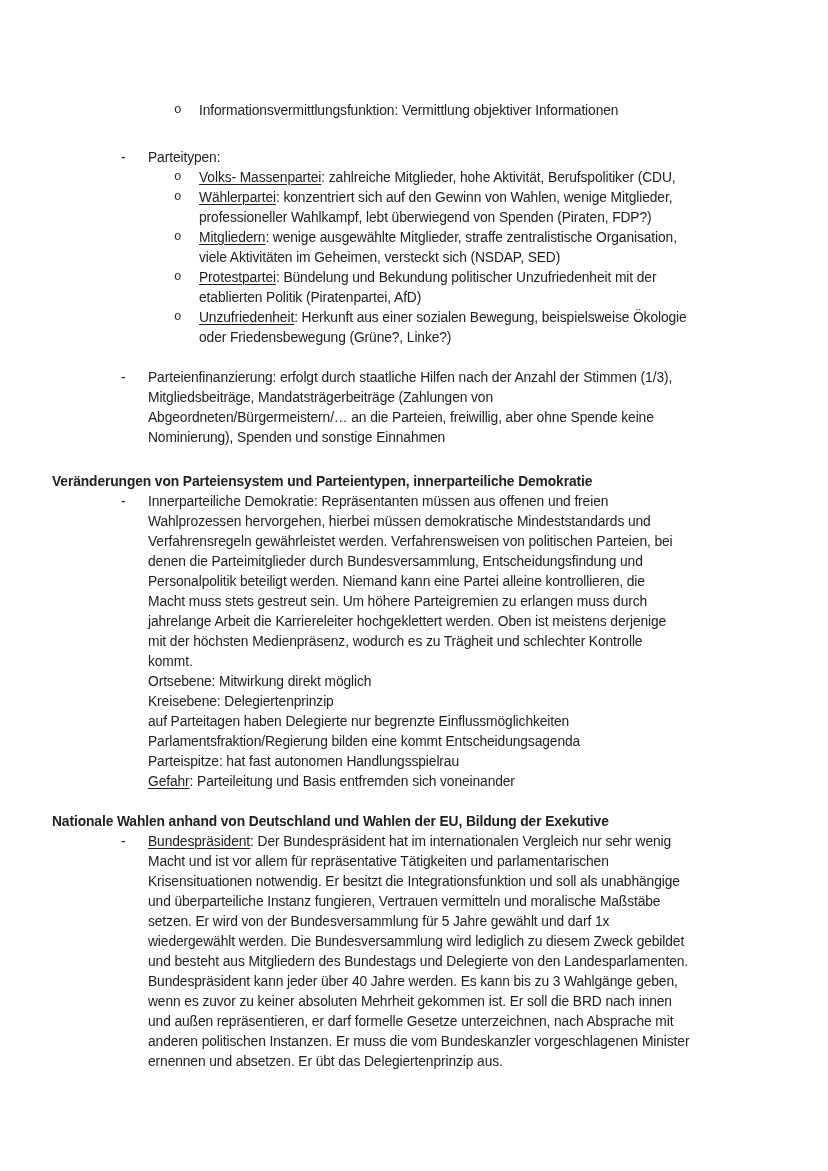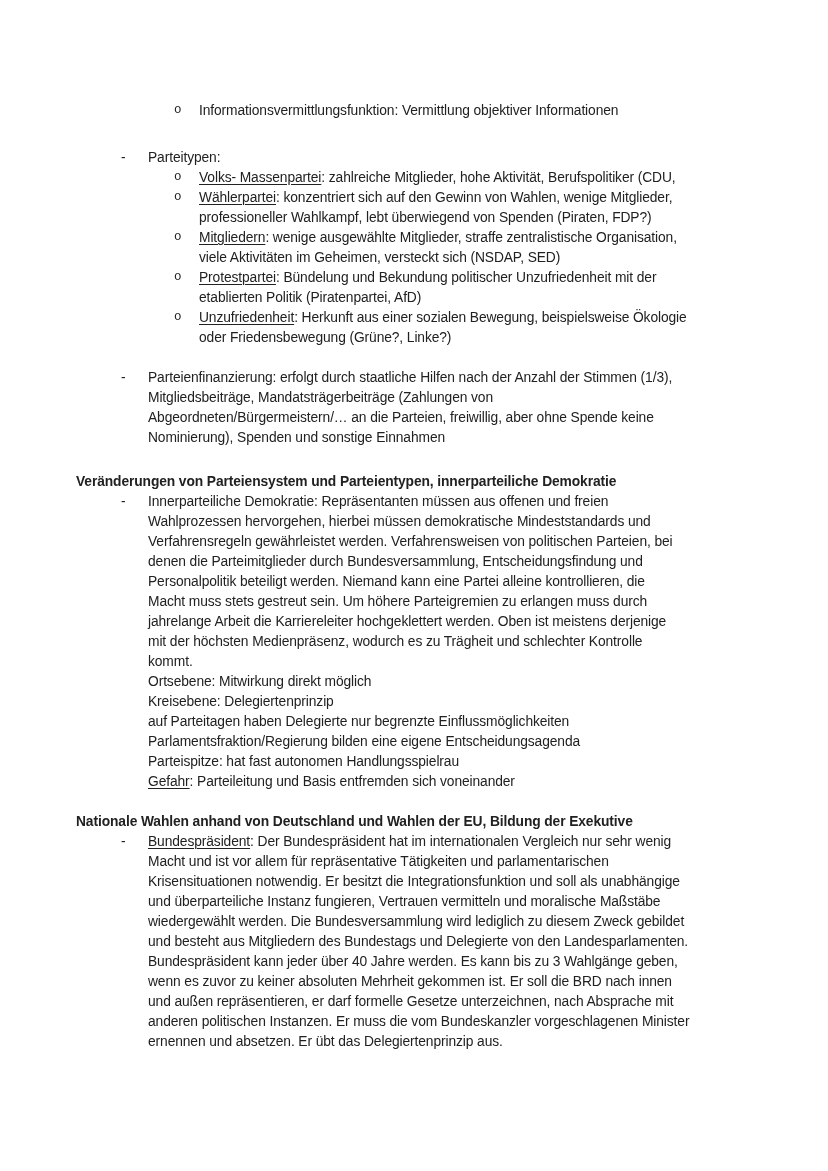--- a/index.html
+++ b/index.html
@@ -9,21 +9,21 @@
     background:#ffffff;
     overflow:hidden;
     font-family:"Liberation Sans",sans-serif;
     font-size:13.8px;
     letter-spacing:-0.1px;
     line-height:20px;
     color:#212121;
   }
   .content{padding-top:101px;}
   .line{position:relative;white-space:nowrap;}
-  .h{margin-left:76px;font-weight:700;}
+  .h{margin-left:52px;font-weight:700;}
   .l1{margin-left:148px;}
   .l2{margin-left:199px;}
   .m{position:absolute;}
   .l1 > .m{left:-27px;}
   .l2 > .m{left:-25px;top:-1px;font-family:"Liberation Mono",monospace;font-size:12.5px;}
   .u{text-decoration:underline;text-underline-offset:2px;text-decoration-thickness:1px;}
   .gap-a{height:27px;}
   .gap-b{height:20px;}
   .gap-c{height:24px;}
   .gap-d{height:20px;}
@@ -102,36 +102,37 @@
     <div class="line l1"><span>Verfahrensregeln gewährleistet werden. Verfahrensweisen von politischen Parteien, bei</span></div>
     <div class="line l1"><span>denen die Parteimitglieder durch Bundesversammlung, Entscheidungsfindung und</span></div>
     <div class="line l1"><span>Personalpolitik beteiligt werden. Niemand kann eine Partei alleine kontrollieren, die</span></div>
     <div class="line l1"><span>Macht muss stets gestreut sein. Um höhere Parteigremien zu erlangen muss durch</span></div>
     <div class="line l1"><span>jahrelange Arbeit die Karriereleiter hochgeklettert werden. Oben ist meistens derjenige</span></div>
     <div class="line l1"><span>mit der höchsten Medienpräsenz, wodurch es zu Trägheit und schlechter Kontrolle</span></div>
     <div class="line l1"><span>kommt.</span></div>
     <div class="line l1"><span>Ortsebene: Mitwirkung direkt möglich</span></div>
     <div class="line l1"><span>Kreisebene: Delegiertenprinzip</span></div>
     <div class="line l1"><span>auf Parteitagen haben Delegierte nur begrenzte Einflussmöglichkeiten</span></div>
-    <div class="line l1"><span>Parlamentsfraktion/Regierung bilden eine eigene Entscheidungsagenda</span></div>
+    <div class="line l1"><span>Parlamentsfraktion/Regierung bilden eine kommt Entscheidungsagenda</span></div>
     <div class="line l1"><span>Parteispitze: hat fast autonomen Handlungsspielrau</span></div>
     <div class="line l1">
       <span class="u">Gefahr</span><span>: Parteileitung und Basis entfremden sich voneinander</span>
     </div>
 
     <div class="gap-d"></div>
 
     <div class="line h">Nationale Wahlen anhand von Deutschland und Wahlen der EU, Bildung der Exekutive</div>
 
     <div class="line l1">
       <span class="m">-</span><span class="u">Bundespräsident</span><span>: Der Bundespräsident hat im internationalen Vergleich nur sehr wenig</span>
     </div>
     <div class="line l1"><span>Macht und ist vor allem für repräsentative Tätigkeiten und parlamentarischen</span></div>
     <div class="line l1"><span>Krisensituationen notwendig. Er besitzt die Integrationsfunktion und soll als unabhängige</span></div>
     <div class="line l1"><span>und überparteiliche Instanz fungieren, Vertrauen vermitteln und moralische Maßstäbe</span></div>
+    <div class="line l1"><span>setzen. Er wird von der Bundesversammlung für 5 Jahre gewählt und darf 1x</span></div>
     <div class="line l1"><span>wiedergewählt werden. Die Bundesversammlung wird lediglich zu diesem Zweck gebildet</span></div>
     <div class="line l1"><span>und besteht aus Mitgliedern des Bundestags und Delegierte von den Landesparlamenten.</span></div>
     <div class="line l1"><span>Bundespräsident kann jeder über 40 Jahre werden. Es kann bis zu 3 Wahlgänge geben,</span></div>
     <div class="line l1"><span>wenn es zuvor zu keiner absoluten Mehrheit gekommen ist. Er soll die BRD nach innen</span></div>
     <div class="line l1"><span>und außen repräsentieren, er darf formelle Gesetze unterzeichnen, nach Absprache mit</span></div>
     <div class="line l1"><span>anderen politischen Instanzen. Er muss die vom Bundeskanzler vorgeschlagenen Minister</span></div>
     <div class="line l1"><span>ernennen und absetzen. Er übt das Delegiertenprinzip aus.</span></div>
 
   </div>
 </div>

